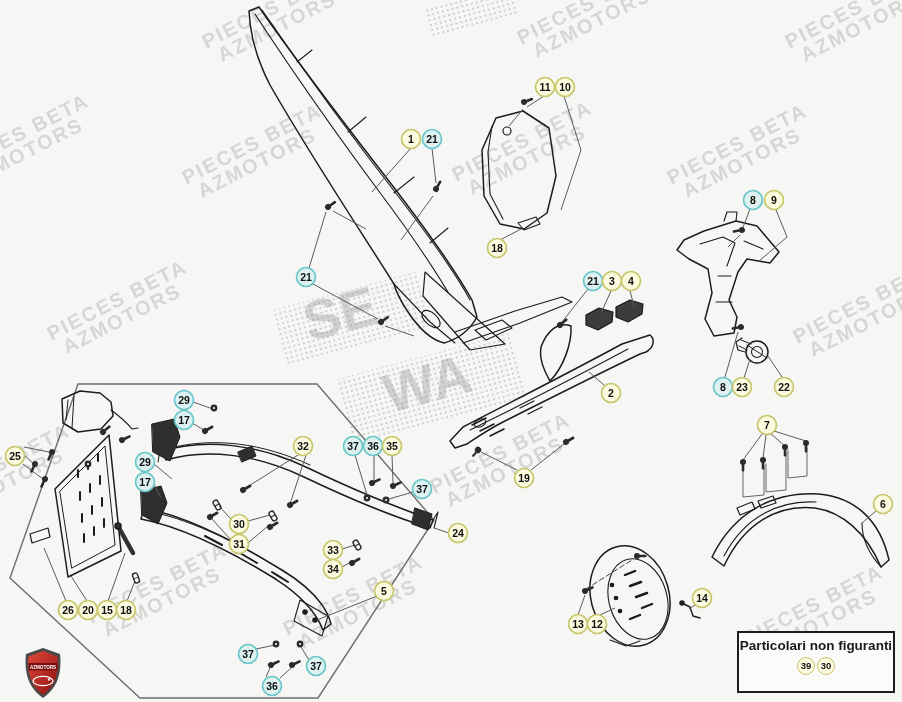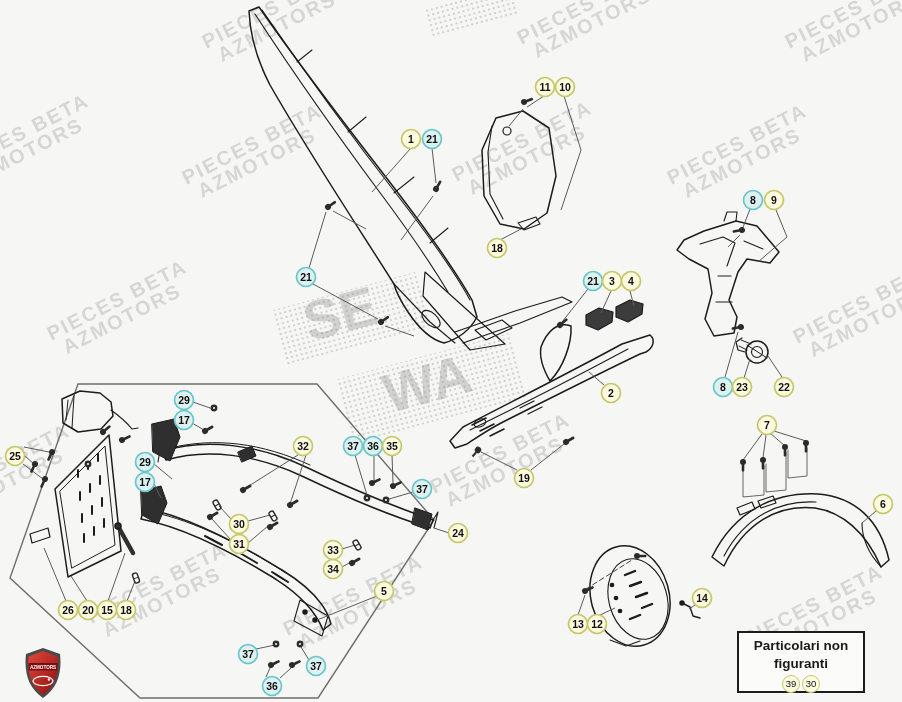--- a/index.html
+++ b/index.html
@@ -1,24 +1,24 @@
 <!DOCTYPE html>
 <html><head>
 <meta charset="utf-8">
 <style>
   html,body{margin:0;padding:0;}
   #stage{position:relative;width:902px;height:702px;background:#f6f6f4;overflow:hidden;
          font-family:"Liberation Sans", sans-serif;}
   svg text{user-select:none;}
-  .notshown{position:absolute;left:737px;top:631px;width:128px;height:62px;
+  .notshown{position:absolute;left:737px;top:631px;width:158px;height:62px;
             background:#fbfbfa;border:2px solid #1c1c1c;text-align:center;
             color:#1a1a1a;font-weight:bold;font-size:13.5px;line-height:1.3;padding-top:4px;box-sizing:border-box;}
   .notshown .bubblerow{margin-top:2px;}
   .minibubble{display:inline-block;width:16px;height:16px;border-radius:50%;
-              border:1.5px solid #c8c66b;background:#fcfbe0;font-size:9.5px;font-weight:normal;
+              border:1.5px solid #c8c66b;background:#fcfbe0;font-size:9.5px;font-weight:bold;
               line-height:16px;text-align:center;color:#111;margin:0 1px;vertical-align:middle;}
 </style>
 </head>
 <body>
 
 <div id="stage">
 <svg id="diagram" width="902" height="702" viewBox="0 0 902 702">
   <defs>
     <pattern id="ht" width="5" height="5" patternUnits="userSpaceOnUse">
       <circle cx="2" cy="2" r="1.1" fill="#8f8f8f"></circle>

